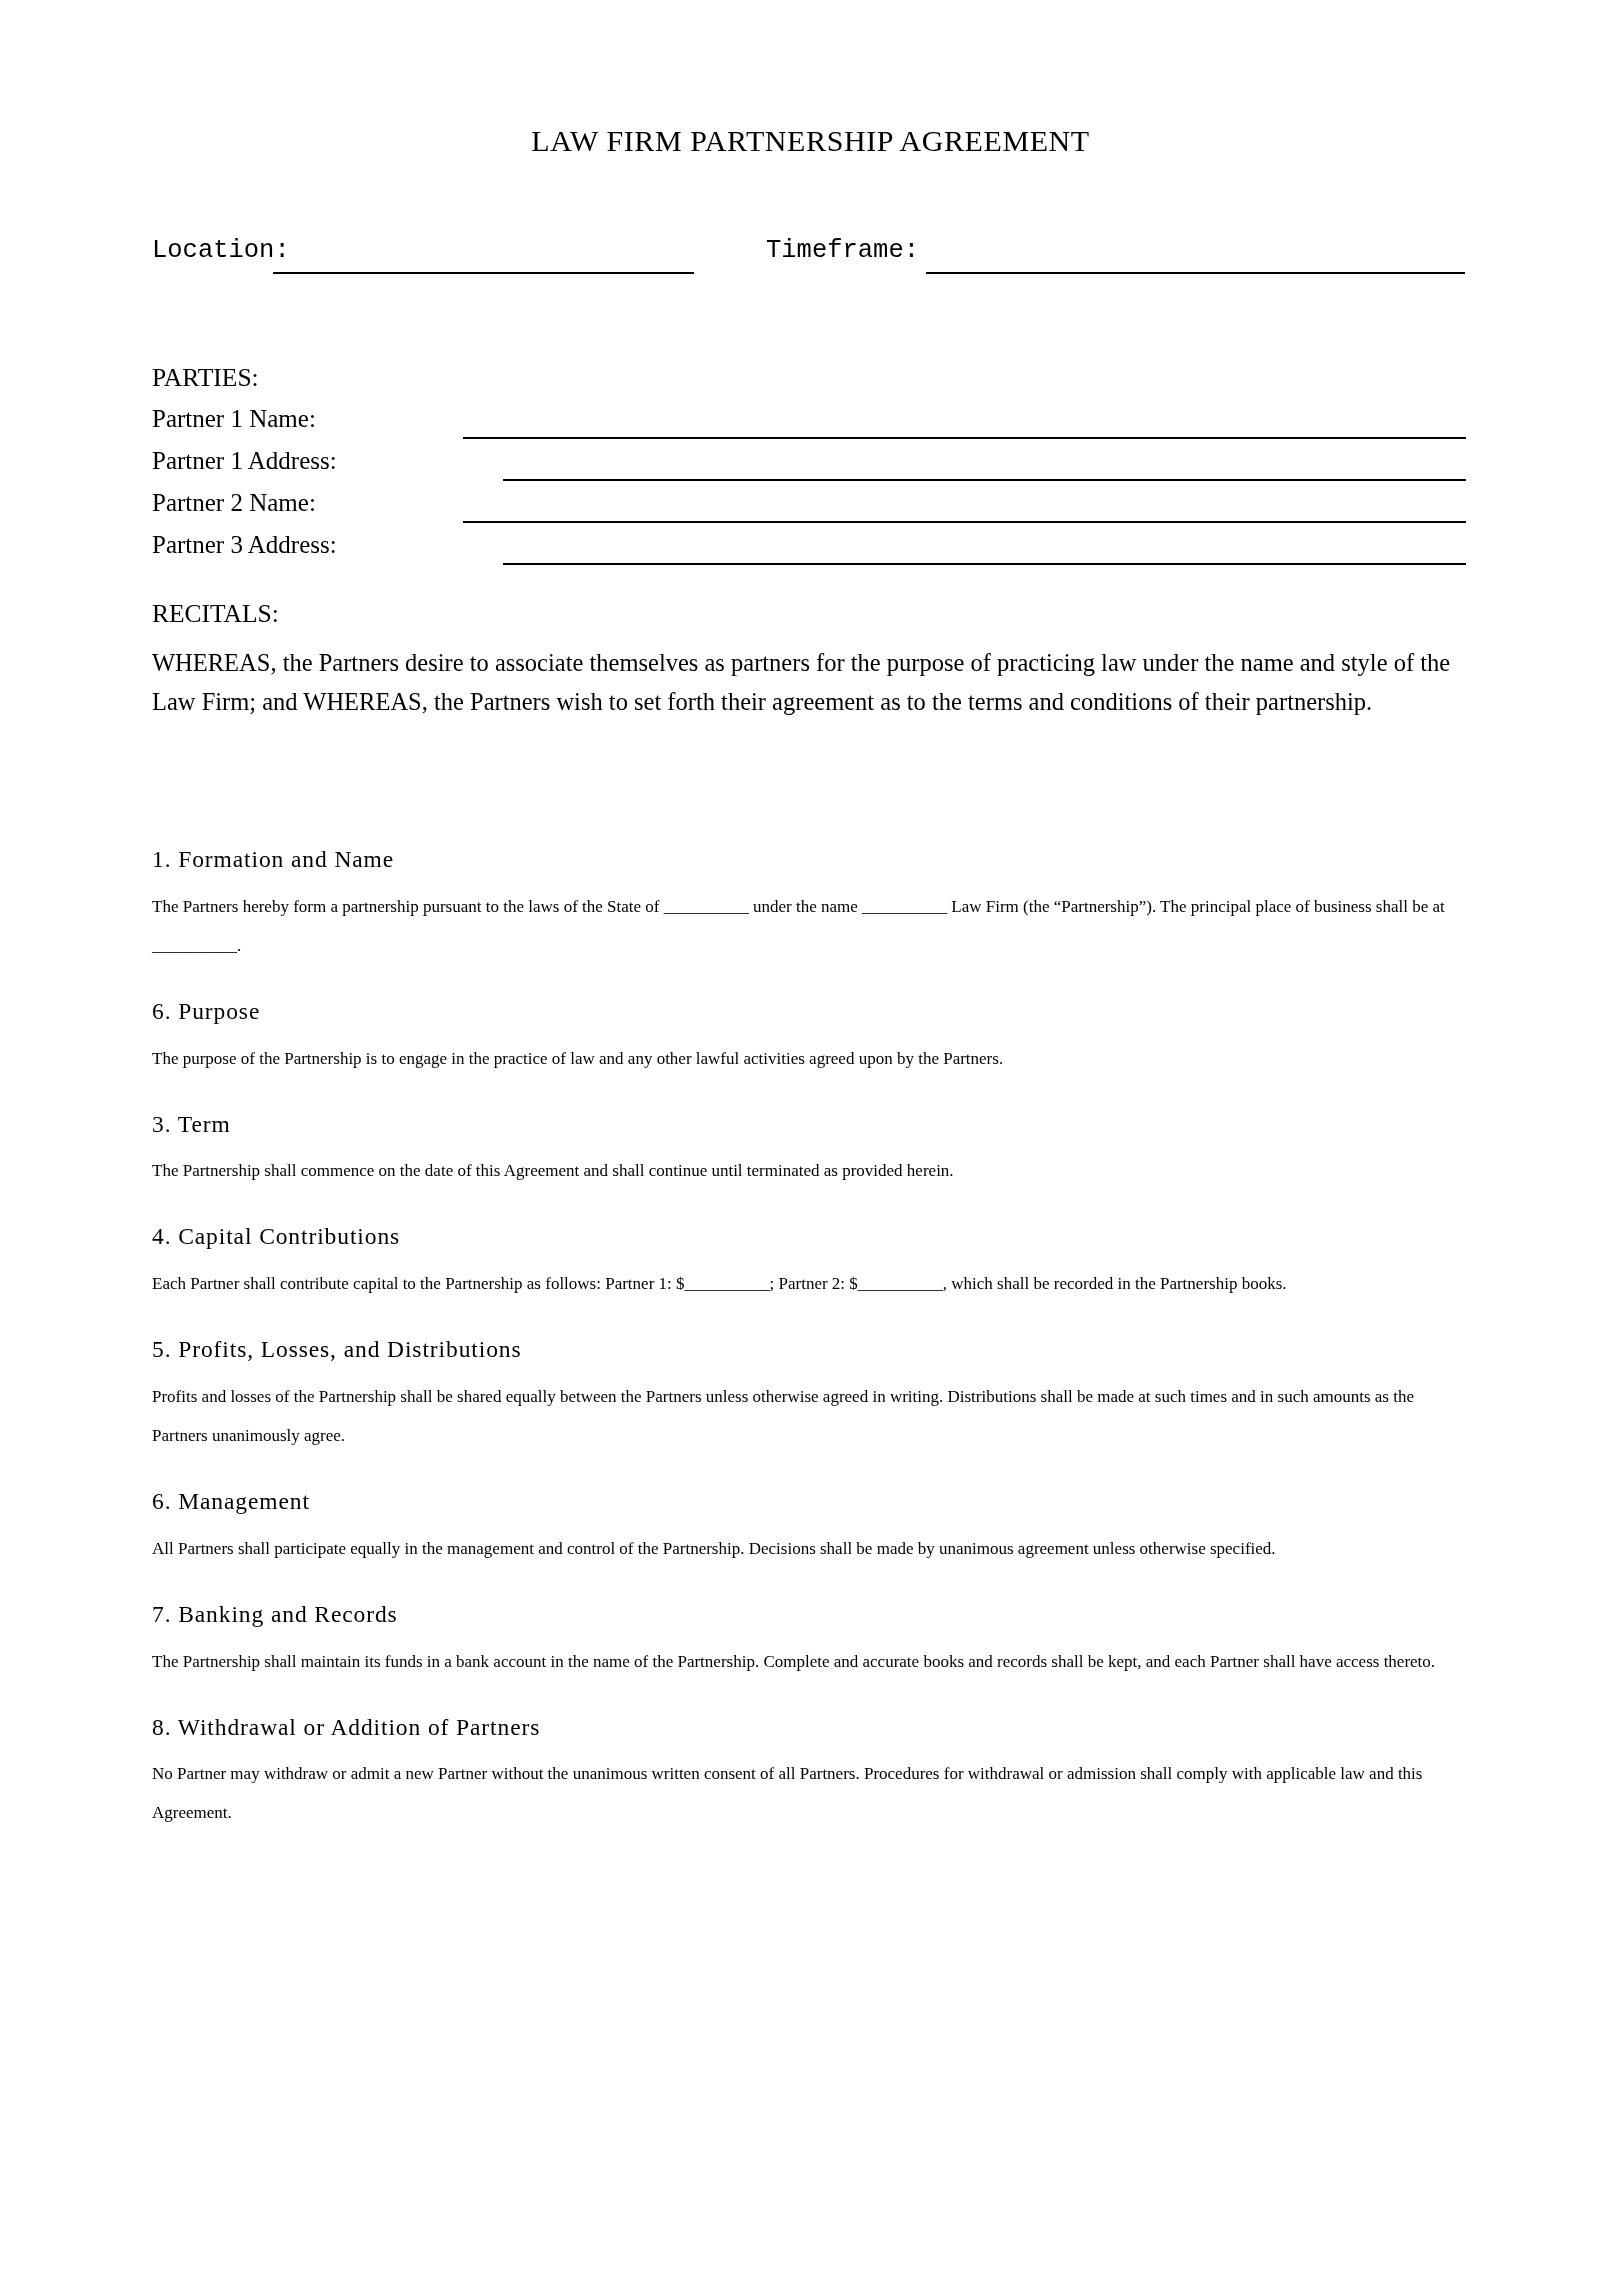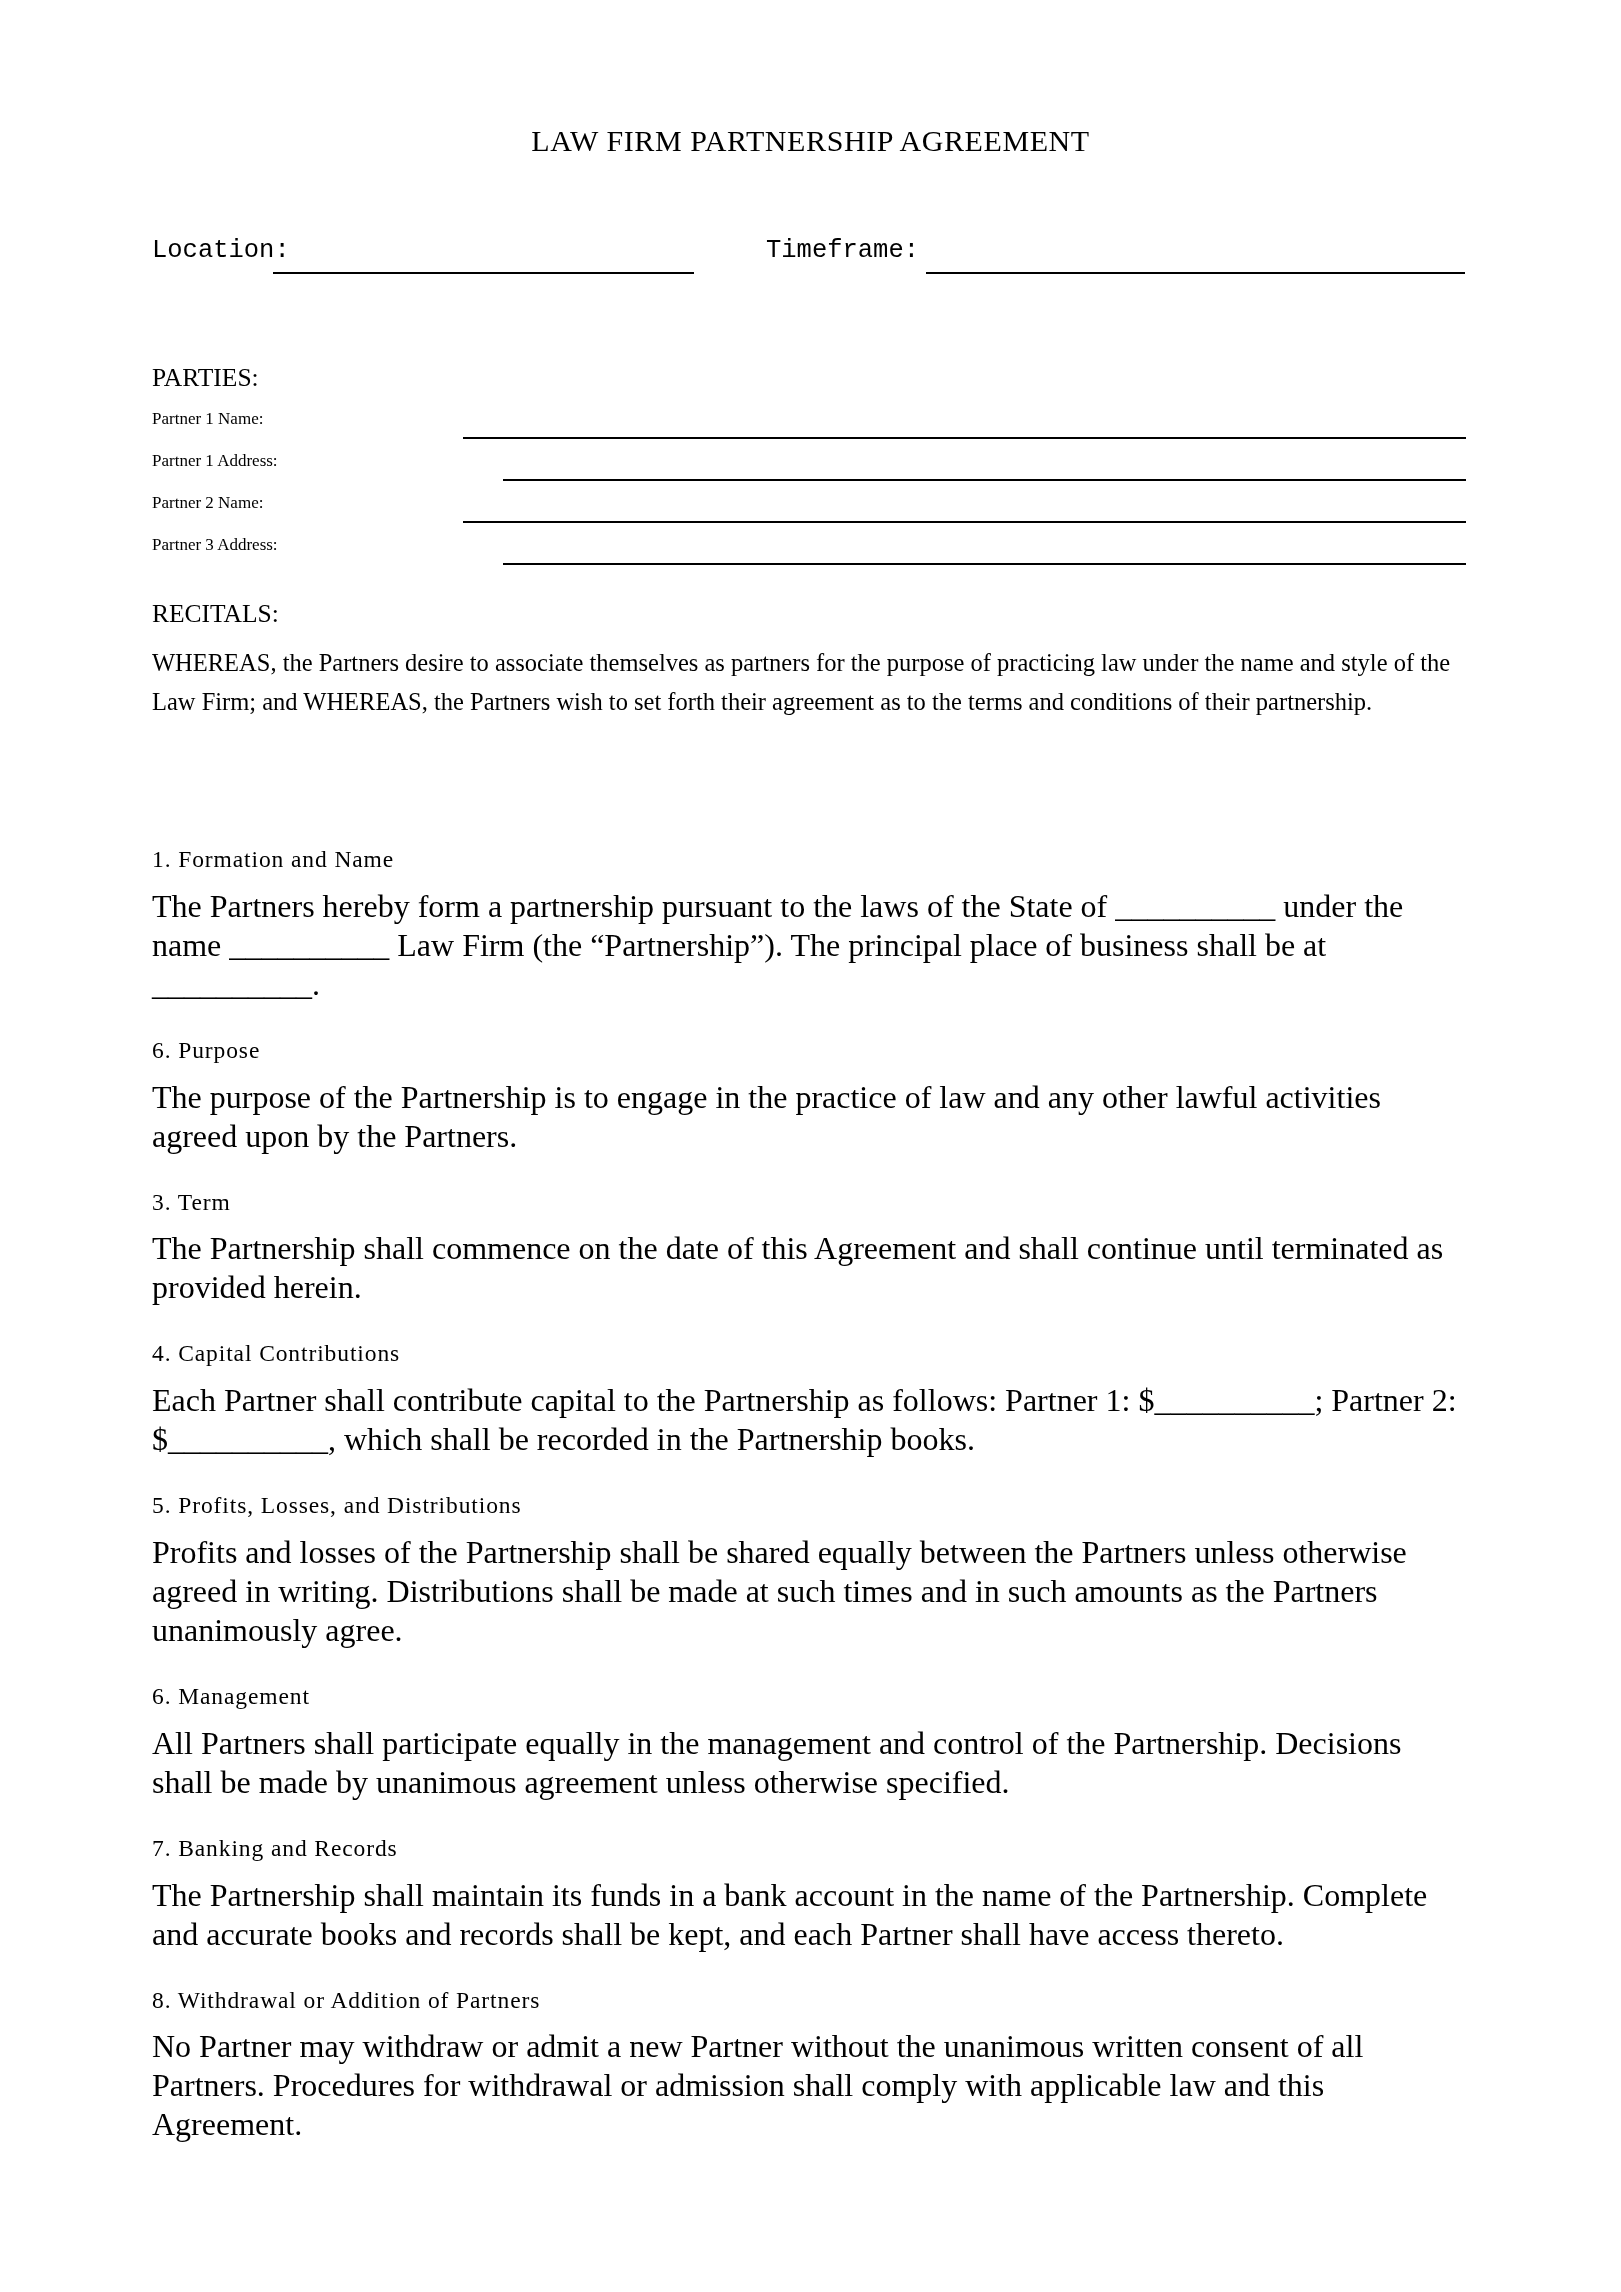--- a/index.html
+++ b/index.html
@@ -77,21 +77,21 @@
     margin-bottom: 9.8px;
   }
   .party-row {
     position: relative;
     height: 42px;
   }
   .party-label {
     position: absolute;
     left: 0;
     top: 0;
-    font-size: 17px;
+    font-size: 25px;
     line-height: 31px;
     white-space: nowrap;
   }
   .party-line {
     position: absolute;
     top: 34px;
     height: 0;
     border-bottom: 2.9px solid #000;
   }
   .party-line.name { left: 311px; width: 1003px; }
@@ -126,21 +126,21 @@
     margin-bottom: 30px;
   }
   .section-heading {
     font-size: 23.5px;
     line-height: 33px;
     letter-spacing: 0.9px;
     margin-bottom: 10.8px;
     font-family: "Liberation Serif", "DejaVu Serif", serif;
   }
   .section-body {
-    font-size: 32px;
+    font-size: 17px;
     line-height: 39px;
   }
 </style>
 </head>
 <body>
 
 <div class="page">
 
   <div class="doc-title">LAW FIRM PARTNERSHIP AGREEMENT</div>
 

